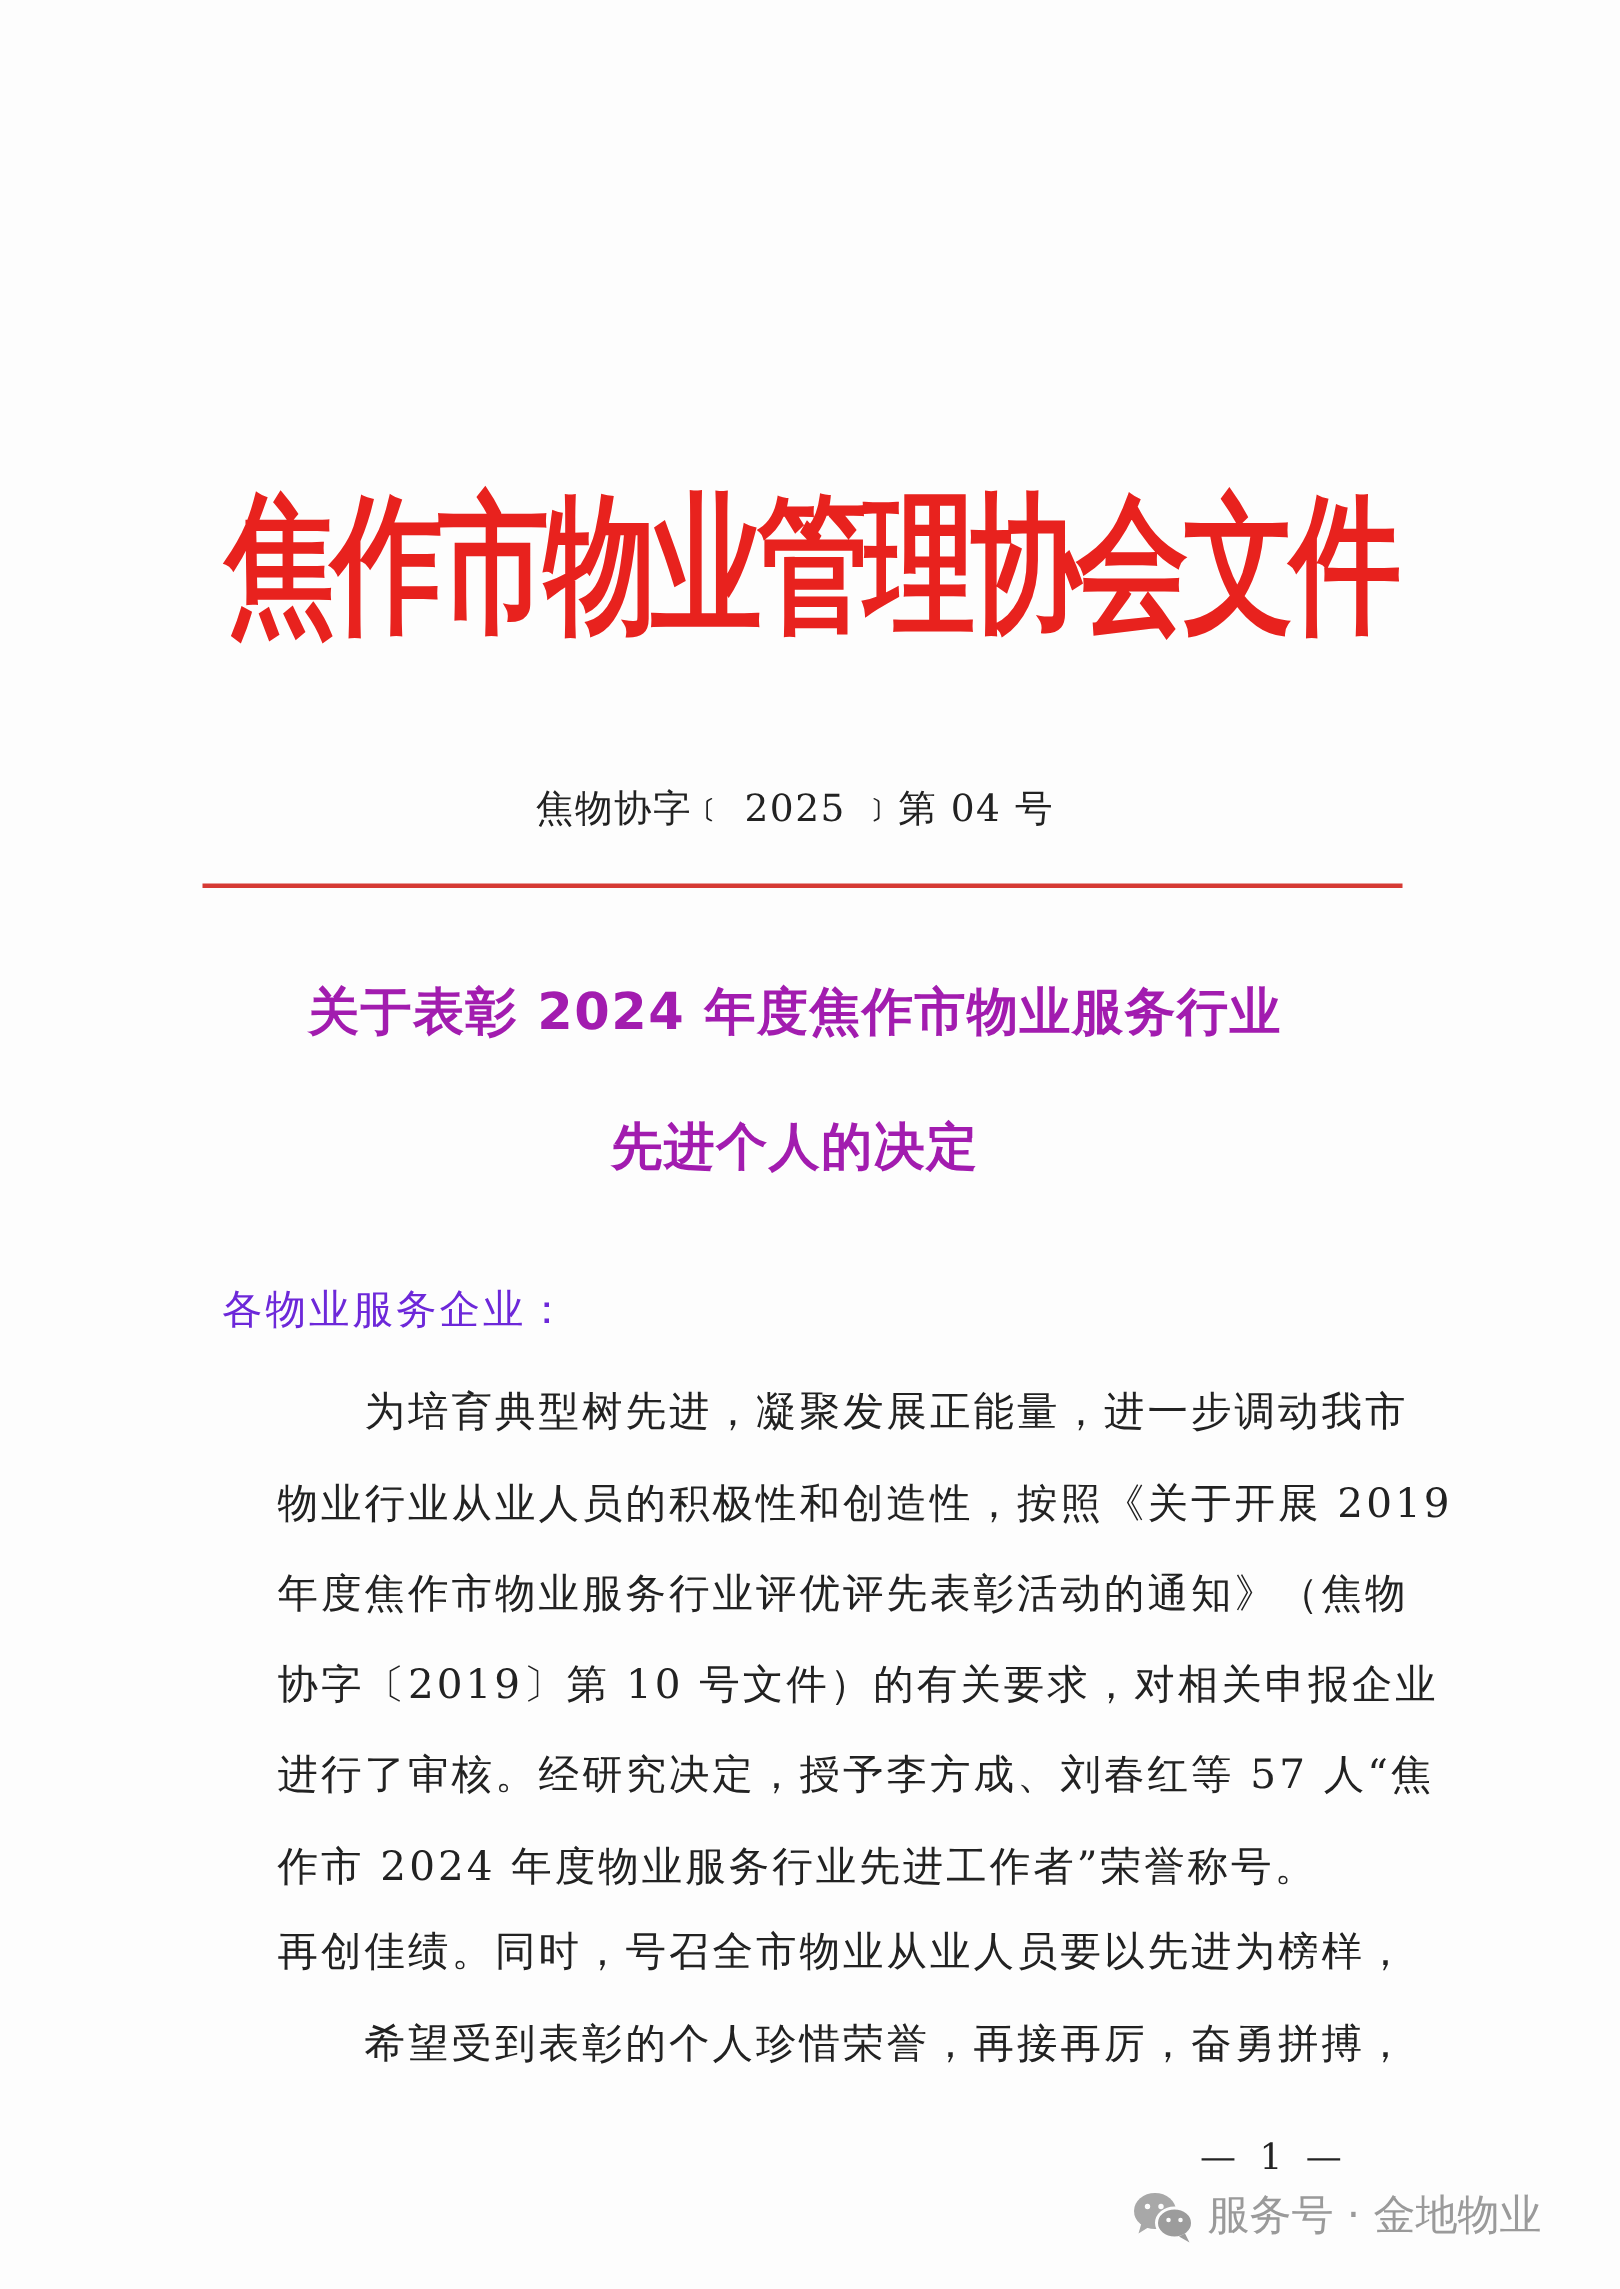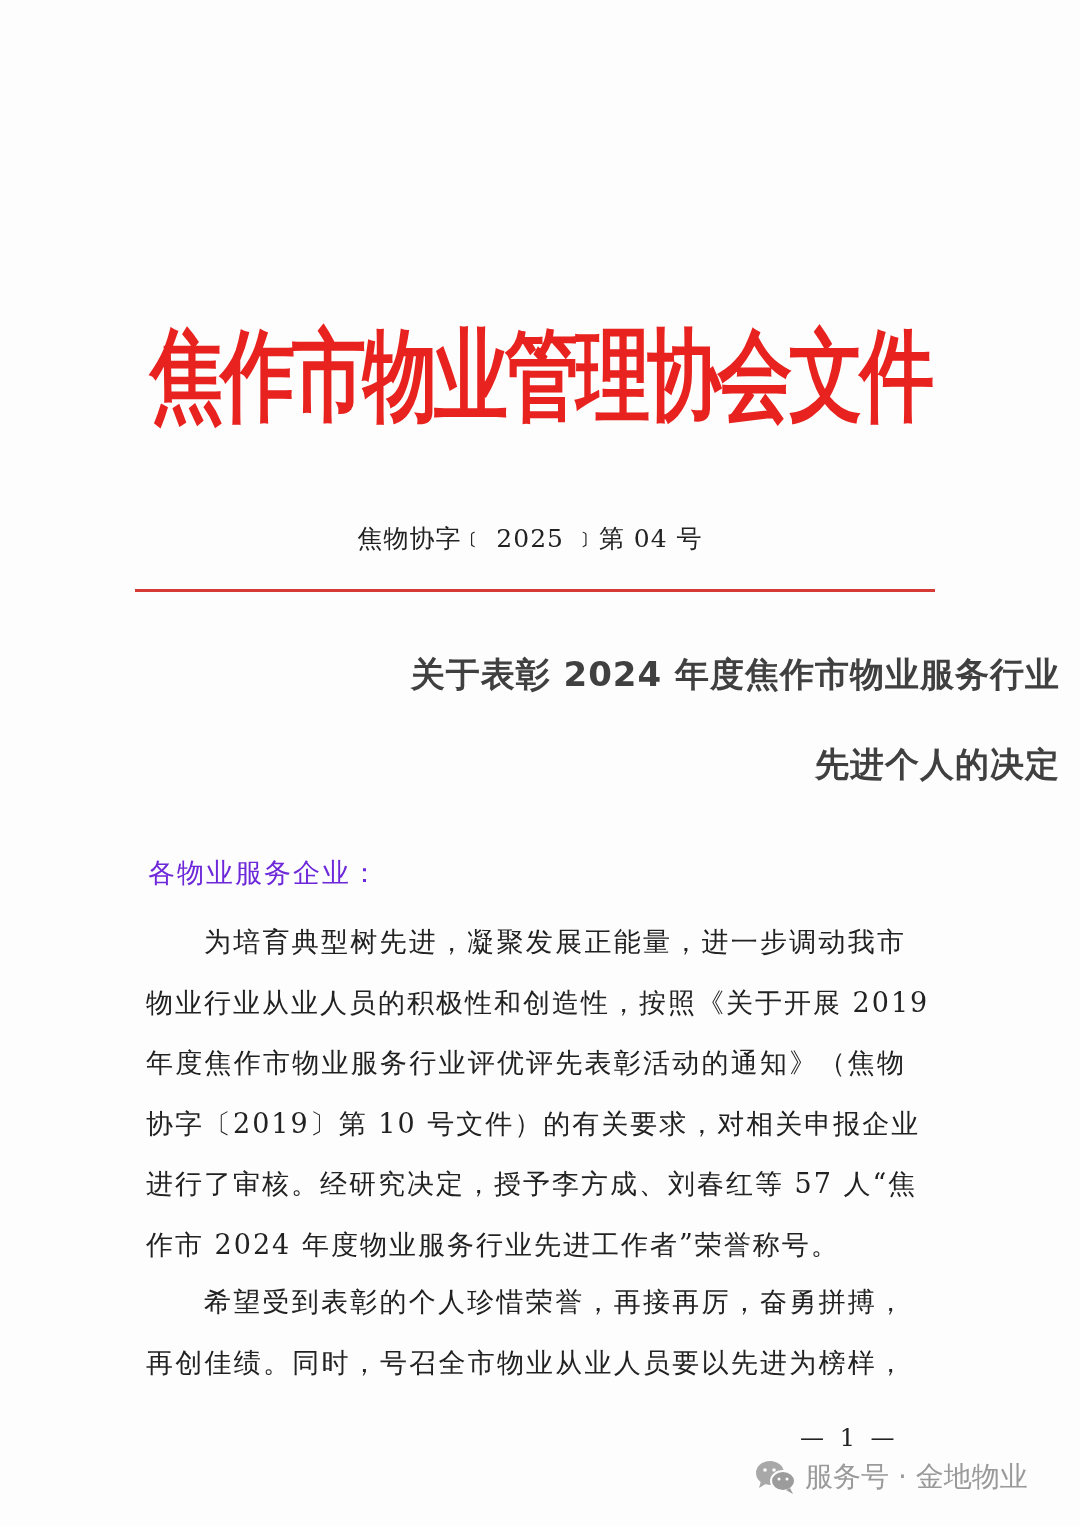--- a/index.html
+++ b/index.html
@@ -57,25 +57,25 @@
       left: 135px;
       top: 589px;
       width: 800px;
       height: 3px;
       background: #d63a34;
     }
     .doc-title {
       position: absolute;
       left: 0;
       width: 1060px;
-      text-align: right;
+      text-align: center;
       font-family: "DejaVu Sans", "Liberation Sans", sans-serif;
       font-weight: bold;
       font-size: 34px;
-      color: #404040;
+      color: #a21caf;
       letter-spacing: 1px;
     }
     .doc-title.line1 { top: 652px; }
     .doc-title.line2 { top: 730px; margin-top: 12px; }
     .salutation {
       position: absolute;
       left: 148px;
       top: 855px;
       font-size: 27px;
       letter-spacing: 2px;
@@ -89,41 +89,42 @@
       color: #222;
       letter-spacing: 2px;
       line-height: 60.5px;
       text-align: justify;
     }
     .body-text .line {
       display: block;
       white-space: nowrap;
       text-align-last: justify;
       text-align: justify;
+      margin-left: 39px;
     }
     .body-text .line.last {
       text-align-last: left;
     }
     .para1 { top: 912px; }
     .para2 { top: 1272px; }
     .indent { padding-left: 58px; }
     .page-number {
       position: absolute;
       left: 800px;
       top: 1424px;
       font-size: 24px;
       color: #222;
       letter-spacing: 4px;
     }
     .watermark {
       position: absolute;
       left: 755px;
       top: 1458px;
       display: flex;
-      align-items: center;
+      align-items: flex-end;
       gap: 8px;
       color: #9a9a9a;
       font-family: "DejaVu Sans", "Liberation Sans", sans-serif;
       font-size: 28px;
     }
     .wechat-icon {
       width: 42px;
       height: 36px;
       position: relative;
     }
@@ -159,22 +160,22 @@
   <div class="body-text para1">
     <span class="line indent">为培育典型树先进，凝聚发展正能量，进一步调动我市</span>
     <span class="line">物业行业从业人员的积极性和创造性，按照《关于开展 2019</span>
     <span class="line">年度焦作市物业服务行业评优评先表彰活动的通知》（焦物</span>
     <span class="line">协字〔2019〕第 10 号文件）的有关要求，对相关申报企业</span>
     <span class="line">进行了审核。经研究决定，授予李方成、刘春红等 57 人“焦</span>
     <span class="line last">作市 2024 年度物业服务行业先进工作者”荣誉称号。</span>
   </div>
 
   <div class="body-text para2">
+    <span class="line">再创佳绩。同时，号召全市物业从业人员要以先进为榜样，</span>
     <span class="line indent">希望受到表彰的个人珍惜荣誉，再接再厉，奋勇拼搏，</span>
-    <span class="line">再创佳绩。同时，号召全市物业从业人员要以先进为榜样，</span>
   </div>
 
   <div class="page-number">— 1 —</div>
 
   <div class="watermark">
     <svg class="wechat-icon" viewBox="0 0 42 36" width="42" height="36">
       <ellipse cx="15" cy="14" rx="14" ry="12" fill="#a8a8a8"></ellipse>
       <path d="M6 22 L4 29 L12 24 Z" fill="#a8a8a8"></path>
       <ellipse cx="28" cy="22" rx="12" ry="10" fill="#9c9c9c" stroke="#fdfdfd" stroke-width="2"></ellipse>
       <path d="M35 29 L38 35 L31 31 Z" fill="#9c9c9c"></path>

